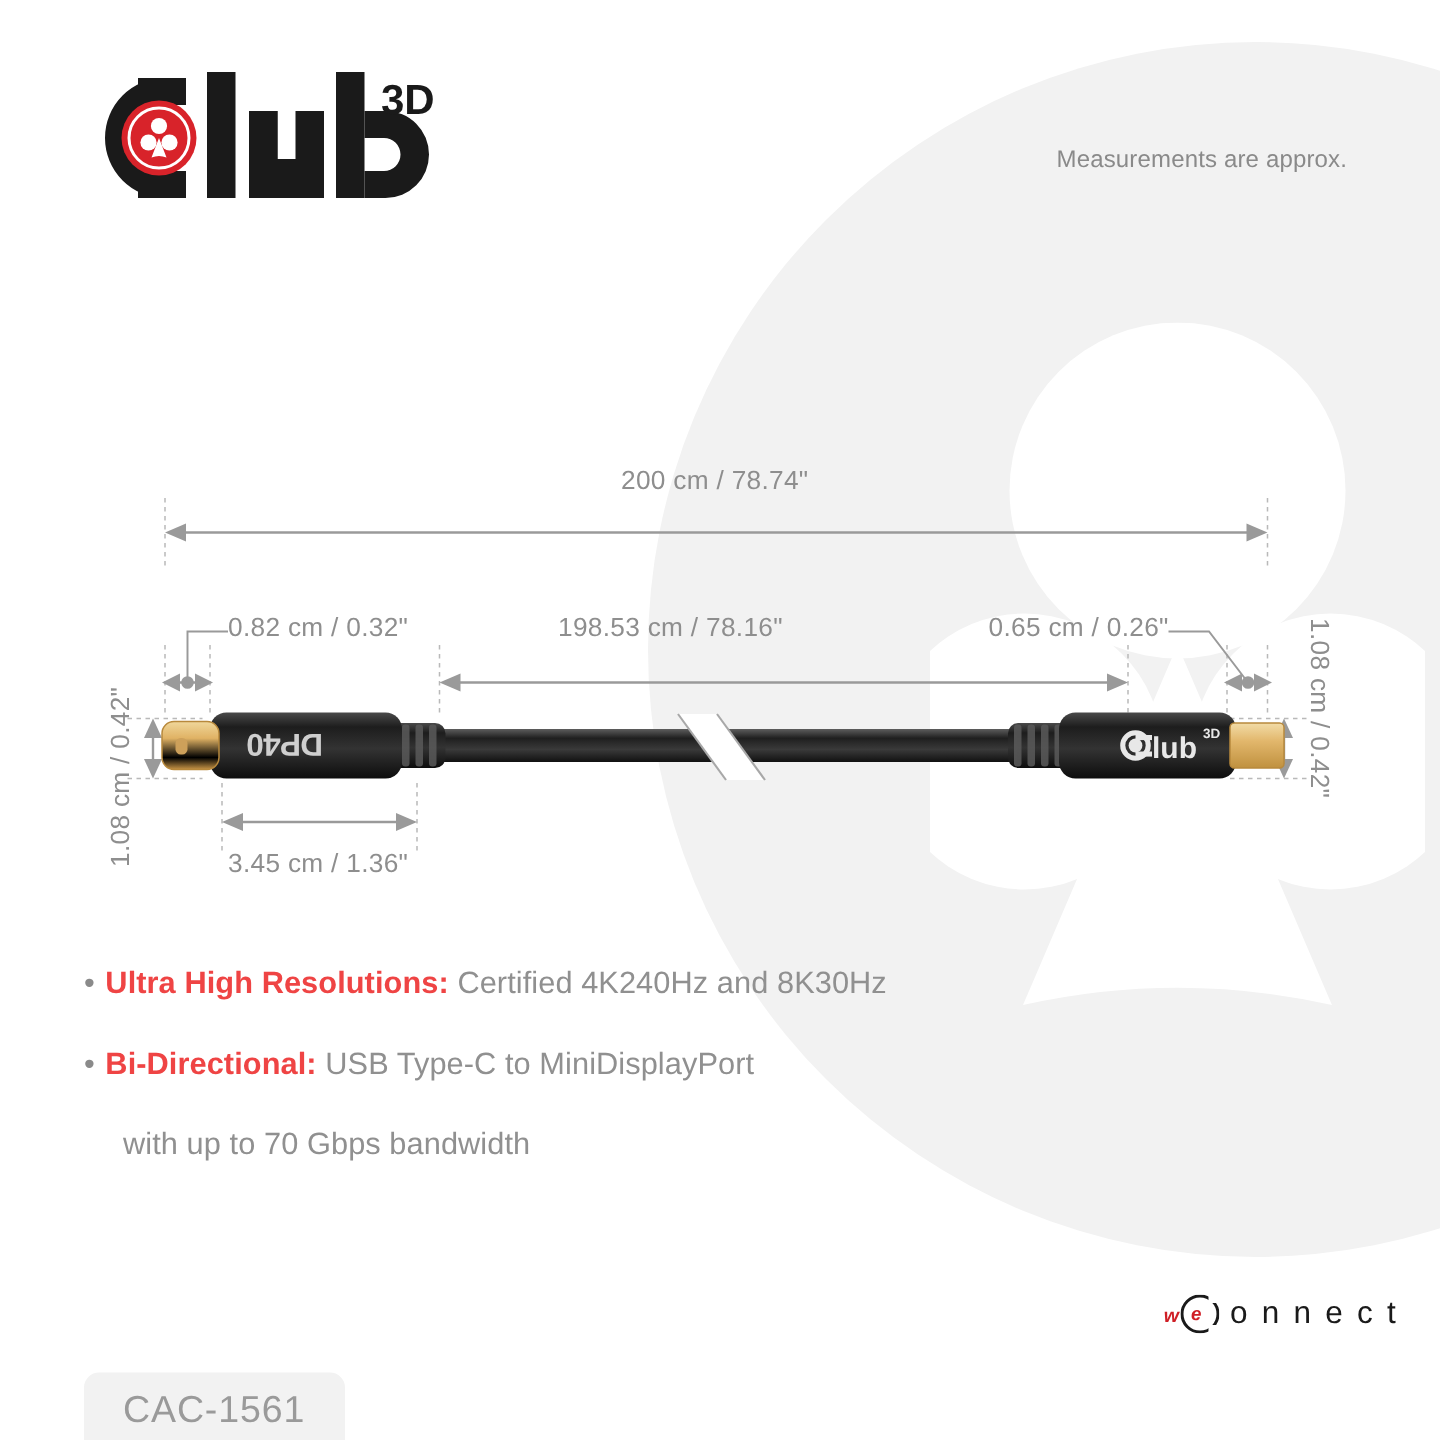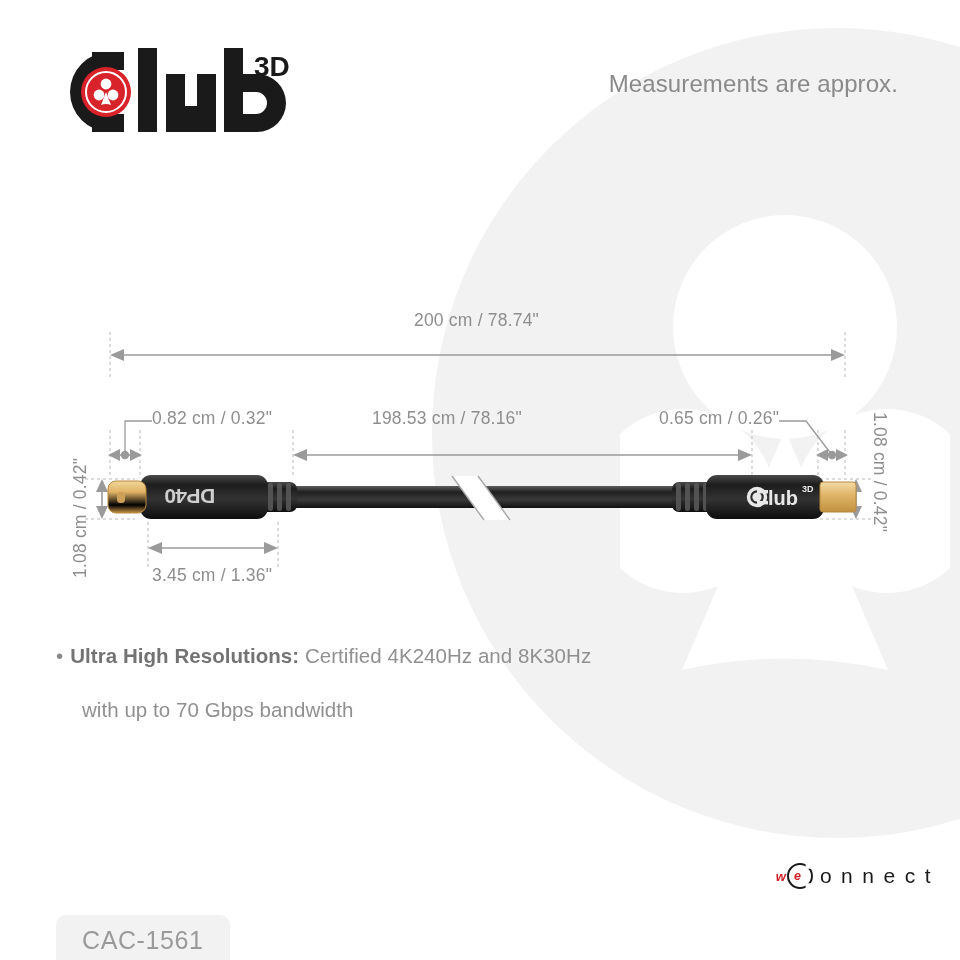--- a/index.html
+++ b/index.html
@@ -41,22 +41,22 @@
     left: 62px;
     top: 46px;
     width: 250px;
     height: 92px;
   }
 
   
   .note {
     position: absolute;
     right: 62px;
-    top: 70px;
-    font-size: 24px;
+    top: 98px;
+    font-size: 16px;
     color: #8a8a8a;
     letter-spacing: .1px;
     white-space: nowrap;
   }
 
   
   .diagram {
     position: absolute;
     left: 0;
     top: 290px;
@@ -86,21 +86,21 @@
   }
   .feat-row {
     font-size: 20.5px;
     color: #909090;
     line-height: 1.0;
     margin-bottom: 33px;
     letter-spacing: .05px;
     white-space: nowrap;
   }
   .feat-row .bullet { color: #8a8a8a; margin-right: 7px; }
-  .feat-row b { color: #737373; font-weight: bold; }
+  .feat-row b { color: #ef4444; font-weight: bold; }
   .feat-row .cont { padding-left: 26px; }
 
   
   .weconnect {
     position: absolute;
     right: 20px;
     top: 856px;
     height: 40px;
     display: flex;
     align-items: center;
@@ -332,20 +332,24 @@
     <div class="dim-label rot-cw" style="left:890px; top:122px;">1.08 cm / 0.42"</div>
     <div class="dim-label" style="left:152px; top:275px;">3.45 cm / 1.36"</div>
   </div>
 
   <div class="features">
     <div class="feat-row">
       <span class="bullet">•</span><b>Ultra High Resolutions:</b>
       <span>Certified 4K240Hz and 8K30Hz</span>
     </div>
     <div class="feat-row">
+      <span class="bullet">•</span><b>Bi-Directional:</b>
+      <span>USB Type-C to MiniDisplayPort</span>
+    </div>
+    <div class="feat-row">
       <span class="cont">with up to 70 Gbps bandwidth</span>
     </div>
   </div>
 
   <div class="weconnect">
     <span class="wc-w">w</span>
     <span class="wc-ce">
       <span class="wc-c"></span>
       <span class="wc-e">e</span>
     </span>

